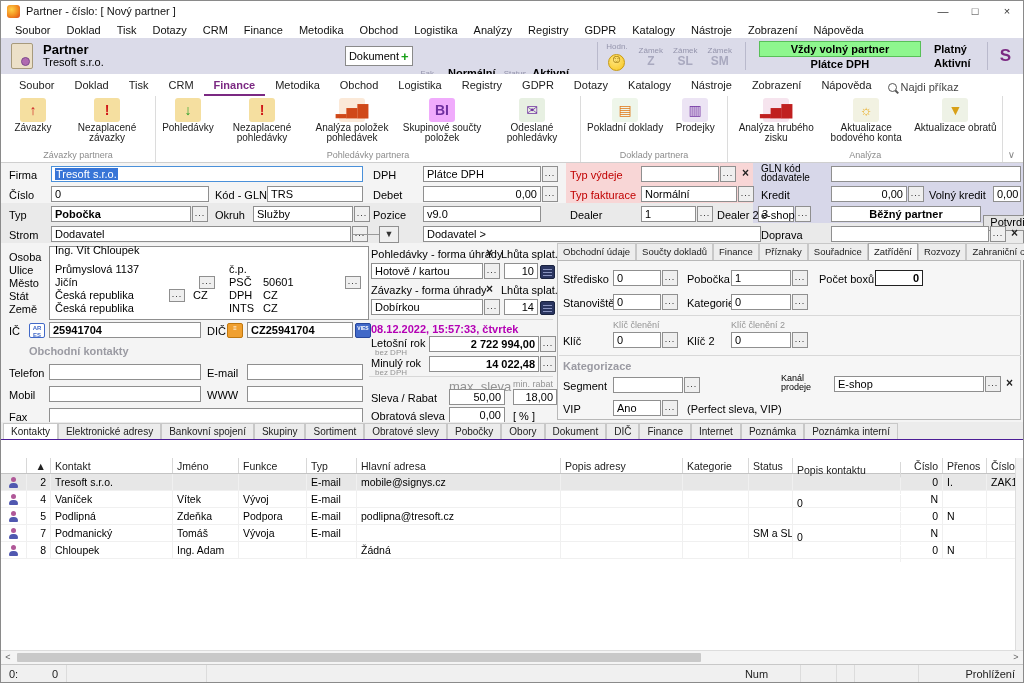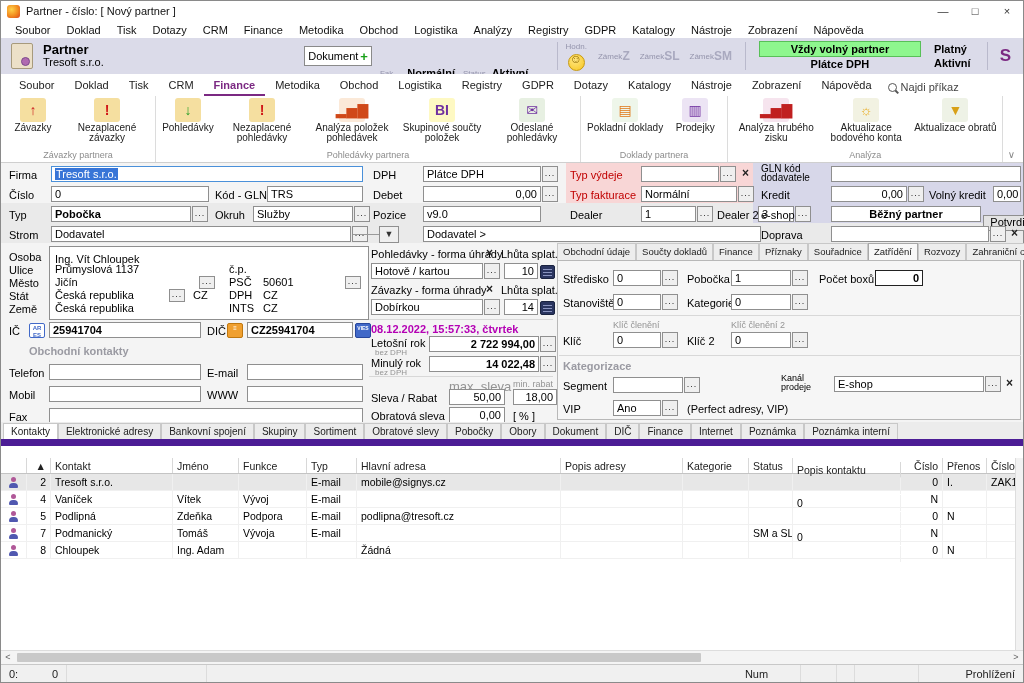--- a/index.html
+++ b/index.html
@@ -25,21 +25,21 @@
   .docbtn{background:#fff;border:1px solid #8a8a8a;height:18px;display:flex;align-items:center;padding:0 3px;margin-right:8px;max-width:64px;overflow:hidden;white-space:nowrap;}
   .plus{color:#18a018;font-weight:bold;font-size:13px;margin-left:2px;}
   .pair{display:flex;align-items:center;margin-right:8px;margin-top:47px;}
   .pair .lblcol{display:flex;flex-direction:column;margin-right:6px;line-height:13px;}
   .pair .valcol{display:flex;flex-direction:column;line-height:13px;}
   .vsep{width:1px;height:28px;background:#b9b9cc;margin:0 8px;}
   .smcol{display:flex;flex-direction:column;align-items:center;line-height:10px;margin-right:6px;}
   .smcol .tl{font-size:8px;color:#9494ac;}
   .smiley{width:15px;height:15px;border-radius:50%;background:radial-gradient(circle at 40% 35%,#ffe680,#f7c51e);border:1px solid #c89a10;margin-top:2px;position:relative;}
   .smiley::before{content:"☺";position:absolute;left:1px;top:-1px;font-size:12px;color:#8a6500;}
-  .lockcol{display:flex;flex-direction:row;align-items:center;line-height:11px;margin:11px 5px;}
+  .lockcol{display:flex;flex-direction:column;align-items:center;line-height:11px;margin:11px 5px;}
   .lockcol .tl{font-size:8px;color:#9494ac;}
   .lockcol .tv{font-size:12px;font-weight:bold;color:#a9a9bf;}
   .badgecol{display:flex;flex-direction:column;align-items:center;margin:0 6px;line-height:14px;width:160px;}
   .badge{background:#8ef78e;border:1px solid #58c058;width:100%;text-align:center;font-weight:bold;font-size:11px;}
   .badge-sub{font-weight:bold;font-size:11px;}
   .platcol{display:flex;flex-direction:column;align-items:flex-start;line-height:14px;margin:0 8px;font-weight:bold;}
   .slogo{font-size:17px;font-weight:bold;color:#7b2982;margin:0 12px 0 4px;}
   
   .rtabs{position:absolute;left:0;top:73px;right:0;height:22px;background:#fff;display:flex;align-items:flex-end;padding-left:8px;}
   .rtab{padding:3px 10px;font-size:11px;color:#222;}
@@ -83,21 +83,21 @@
   .dicic{background:#f0a030;border:1px solid #c07810;}
   .vies{background:#4169c8;border:1px solid #27469c;font-size:5px;}
   .funnelbtn{position:absolute;width:20px;height:17px;background:#efefef;border:1px solid #8f8f8f;box-sizing:border-box;text-align:center;font-size:9px;line-height:15px;color:#333;}
   
   .rpanel-tabs{position:absolute;left:556px;top:0;right:2px;height:17px;display:flex;}
   .ptab{font-size:9.5px;padding:2px 5px;color:#222;background:#ededed;border:1px solid #c8c8c8;border-bottom:none;white-space:nowrap;}
   .ptab.active{background:#f8f8f8;font-weight:normal;position:relative;top:0px;border-color:#a8a8a8;}
   .rpanel{position:absolute;left:556px;top:17px;right:2px;bottom:2px;background:#f6f6f6;border:1px solid #b8b8b8;}
   .btn{position:absolute;background:#e3e3e3;border:1px solid #8f8f8f;box-sizing:border-box;text-align:center;font-size:11px;height:16px;line-height:13px;}
   
-  .btabs{position:absolute;left:0;top:421px;right:0;height:17px;background:#ececec;display:flex;align-items:flex-end;padding-left:2px;border-bottom:7px solid #4c1d95;}
+  .btabs{position:absolute;left:0;top:421px;right:0;height:17px;background:#ececec;display:flex;align-items:flex-end;padding-left:2px;border-bottom:1px solid #4c1d95;}
   .btab{font-size:10px;padding:2px 7px;border:1px solid #c8c8c8;border-bottom:none;background:#ececec;color:#222;white-space:nowrap;}
   .btab.active{background:#fff;font-weight:normal;}
   .sendrow{position:absolute;left:0;top:438px;right:0;height:18px;background:#fff;}
   .sendbtn{position:absolute;left:28px;top:1px;width:148px;height:16px;background:#dcdcdc;border:1px solid #9a9a9a;text-align:center;font-size:11px;line-height:14px;}
   
   .ctable{position:absolute;left:0;top:457px;right:0;height:192px;background:#fff;overflow:hidden;}
   .trow{display:flex;height:16px;align-items:center;font-size:10.5px;}
   .thead{border-bottom:1px solid #c4c4c4;color:#222;height:15px;}
   .trow>span{box-sizing:border-box;padding:0 4px;white-space:nowrap;overflow:hidden;height:100%;display:flex;align-items:center;}
   .tbody .trow{border-bottom:1px solid #f0f0f0;}
@@ -288,21 +288,21 @@
                 <span class="ricon" style="background-color: rgb(245, 223, 160); color: rgb(208, 24, 24);">!</span>
                 <span class="rlabel">Nezaplacené pohledávky</span>
               </span>
 
               <span class="rbtn">
                 <span class="ricon" style="background-color: rgb(251, 233, 216); color: rgb(208, 72, 24);">▂▅▇</span>
                 <span class="rlabel">Analýza položek pohledávek</span>
               </span>
 
               <span class="rbtn">
-                <span class="ricon" style="background-color: #fef9c3; color: rgb(112, 48, 160);">BI</span>
+                <span class="ricon" style="background-color: #f0abfc; color: rgb(112, 48, 160);">BI</span>
                 <span class="rlabel">Skupinové součty položek</span>
               </span>
 
               <span class="rbtn">
                 <span class="ricon" style="background-color: rgb(231, 240, 226); color: rgb(112, 48, 160);">✉</span>
                 <span class="rlabel">Odeslané pohledávky</span>
               </span>
 
           </span>
           <span class="rgrouplabel">Pohledávky partnera</span>
@@ -422,21 +422,21 @@
   </div>
 
   <div class="mid">
 
     <span class="lbl" style="left:8px;top:8px">Osoba</span>
     <span class="lbl" style="left:8px;top:21px">Ulice</span>
     <span class="lbl" style="left:8px;top:34px">Město</span>
     <span class="lbl" style="left:8px;top:47px">Stát</span>
     <span class="lbl" style="left:8px;top:60px">Země</span>
     <div class="addrbox"></div>
-    <span class="lbl b" style="left:54px;top:10px">Ing. Vít Chloupek</span>
+    <span class="lbl b" style="left:54px;top:1px">Ing. Vít Chloupek</span>
     <span class="lbl b" style="left:54px;top:20px">Průmyslová 1137</span>
     <span class="lbl" style="left:228px;top:20px">č.p.</span>
     <span class="lbl b" style="left:54px;top:33px">Jičín</span>
     <span class="e3" style="left:198px;top:33px;height:13px;line-height:9px">...</span>
     <span class="lbl" style="left:228px;top:33px">PSČ</span>
     <span class="lbl b" style="left:262px;top:33px">50601</span>
     <span class="e3" style="left:344px;top:33px;height:13px;line-height:9px">...</span>
     <span class="lbl b" style="left:54px;top:46px">Česká republika</span>
     <span class="e3" style="left:168px;top:46px;height:13px;line-height:9px">...</span>
     <span class="lbl" style="left:192px;top:46px">CZ</span>
@@ -547,21 +547,21 @@
     <span class="lbl" style="left:562px;top:137px">Segment</span>
     <div class="inp" style="left:612px;top:134px;width:70px"></div>
     <span class="e3" style="left:683px;top:134px">...</span>
     <span class="lbl" style="left:780px;top:131px;font-size:9px;line-height:9px;width:40px;white-space:normal">Kanál prodeje</span>
     <div class="inp" style="left:833px;top:133px;width:150px">E-shop</div>
     <span class="e3" style="left:984px;top:133px">...</span>
     <span class="xb" style="left:1001px;top:133px">×</span>
     <span class="lbl" style="left:562px;top:160px">VIP</span>
     <div class="inp" style="left:612px;top:157px;width:48px">Ano</div>
     <span class="e3" style="left:661px;top:157px">...</span>
-    <span class="lbl" style="left:686px;top:160px">(Perfect adresy, VIP)</span>
+    <span class="lbl" style="left:686px;top:160px">(Perfect sleva, VIP)</span>
   </div>
 
   <div class="btabs">
     <span class="btab active">Kontakty</span>
       <span class="btab">Elektronické adresy</span>
       <span class="btab">Bankovní spojení</span>
       <span class="btab">Skupiny</span>
       <span class="btab">Sortiment</span>
       <span class="btab">Obratové slevy</span>
       <span class="btab">Pobočky</span>

